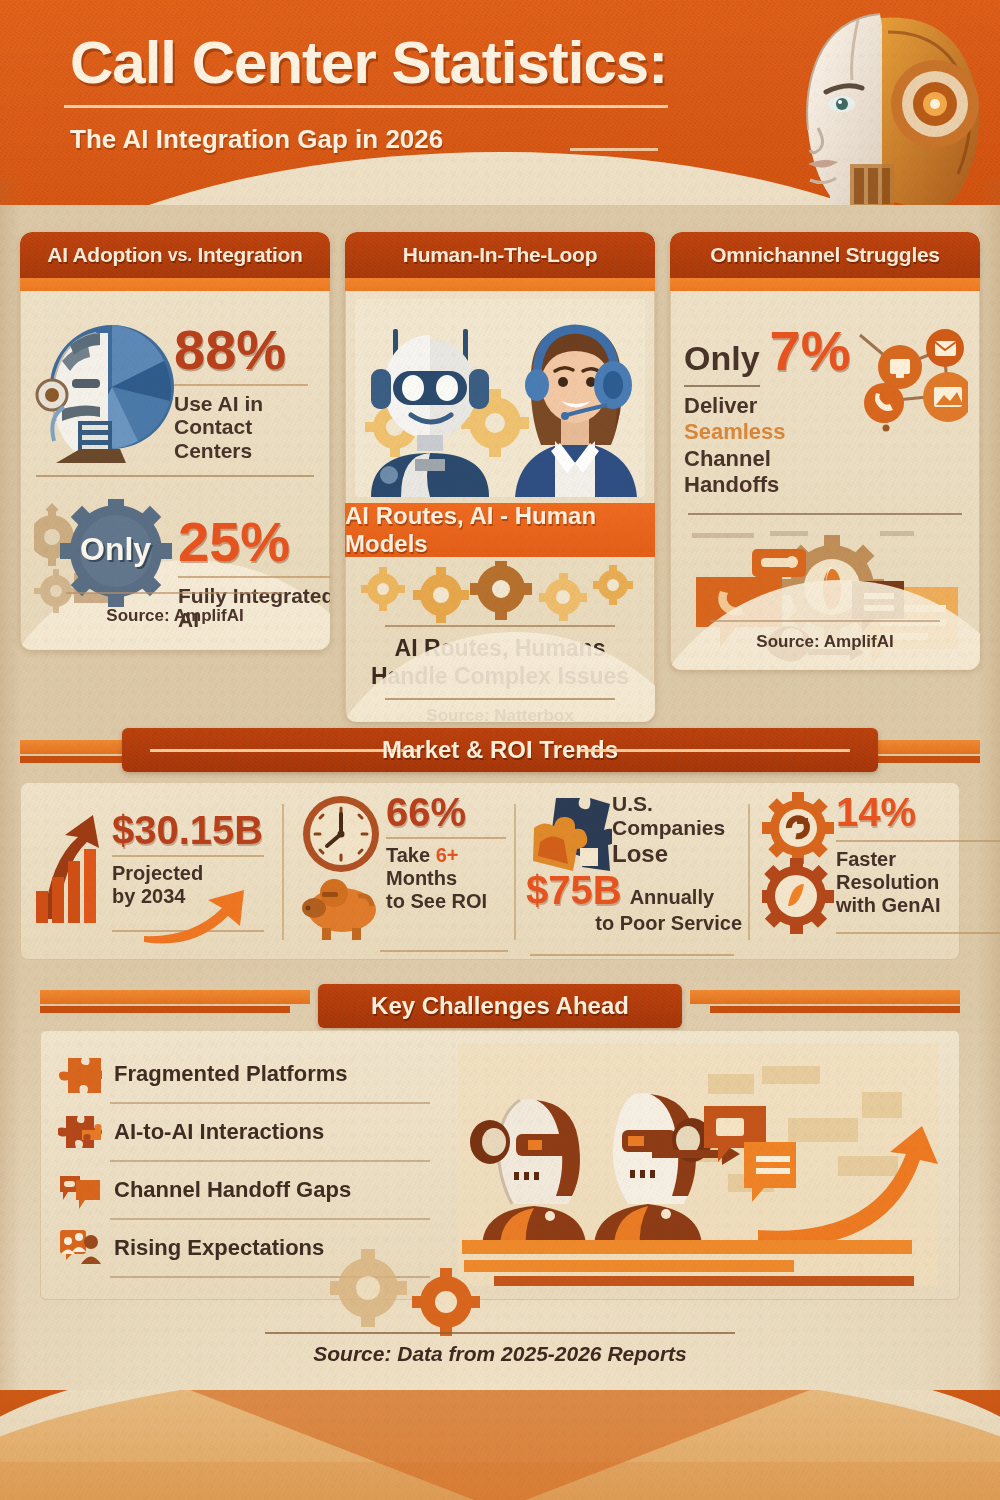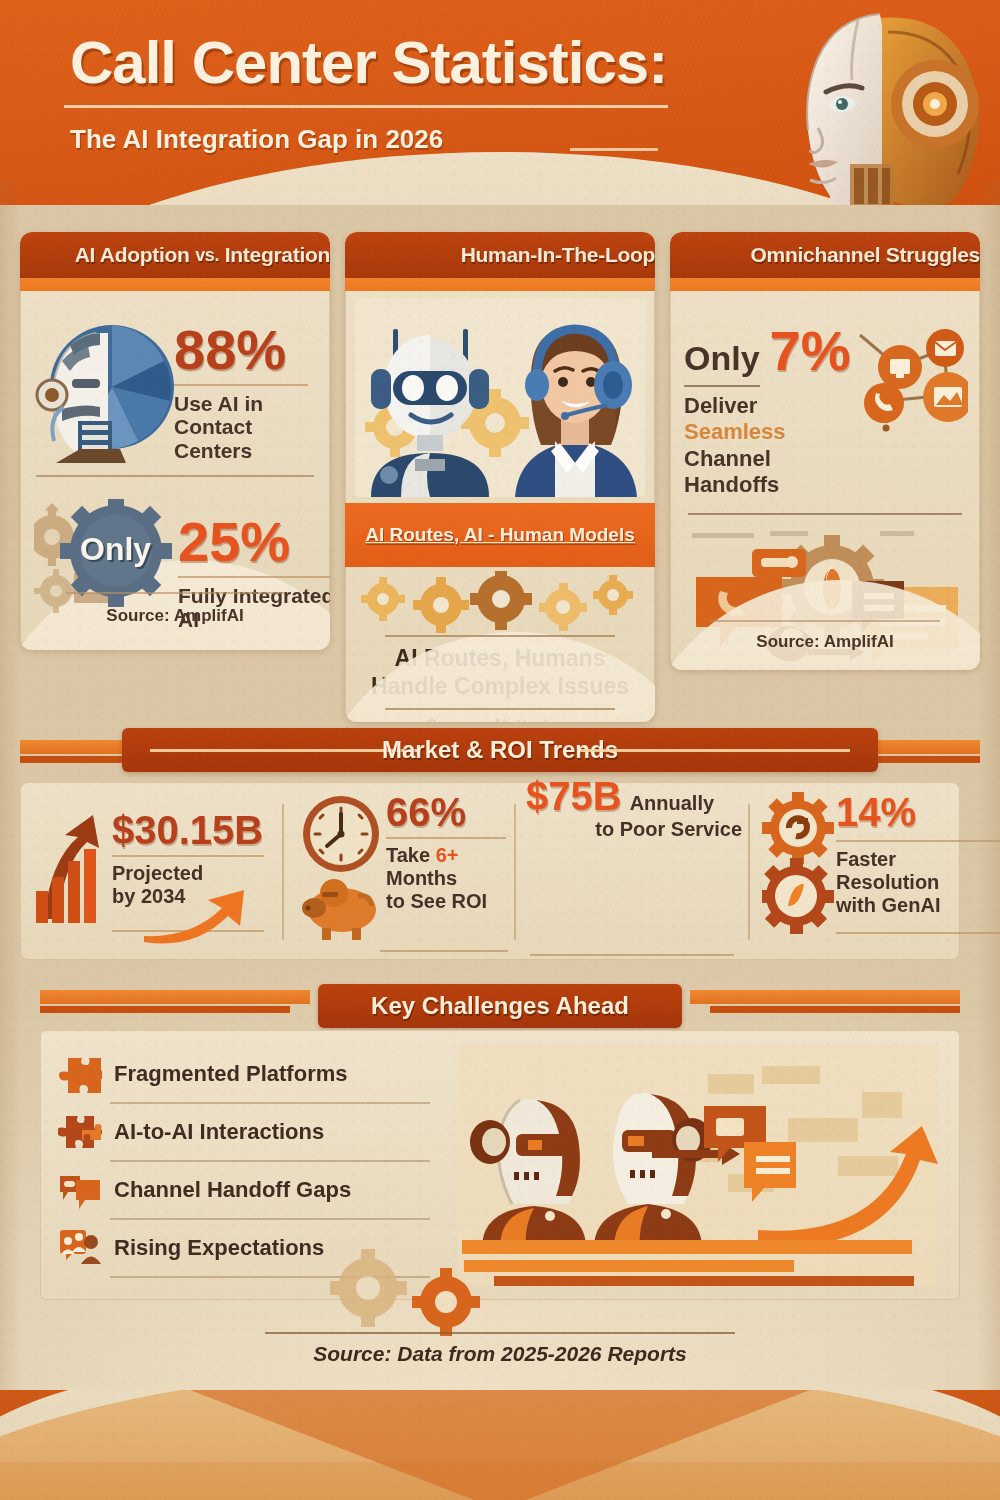--- a/index.html
+++ b/index.html
@@ -72,21 +72,21 @@
     position:absolute; top:0;
     background:linear-gradient(#efe3ca,#e8d9bb);
     border-radius:12px;
     box-shadow:0 2px 6px rgba(120,70,25,.22), 0 0 0 1px rgba(180,140,90,.30) inset;
     overflow:hidden;
   }
   .card.c1{ left:0; width:310px; height:418px; }
   .card.c2{ left:325px; width:310px; height:490px; }
   .card.c3{ left:650px; width:310px; height:438px; }
   .card-hdr{
-    height:46px; display:flex; align-items:center; justify-content:flex-end;
+    height:46px; display:flex; align-items:center; justify-content:center;
     background:linear-gradient(#c2450f,#ab3a0b);
     color:#fdf0dd; font-size:21px; font-weight:bold; letter-spacing:-.3px;
     text-shadow:1px 2px 0 rgba(90,30,0,.55);
     border-radius:12px 12px 0 0;
     position:relative;
   }
   .card-hdr .tex{position:absolute;inset:0;opacity:.2;mix-blend-mode:multiply;
     background-image:repeating-linear-gradient(40deg, rgba(80,25,0,.3) 0 1px, transparent 1px 3px);}
   .card-hdr small{font-size:18px;font-weight:bold;}
   .card-strip{ height:13px; background:linear-gradient(#f2852c,#ee7a21); }
@@ -106,25 +106,24 @@
   .hr-thin{ height:2px; background:#c49b6a; opacity:.75; margin:6px 0; }
   .src{
     position:absolute; left:0; right:0; text-align:center;
     font-size:17px; font-weight:bold; color:#4a342a;
   }
   .src-rule{ position:absolute; height:2px; background:#b8916a; opacity:.65; }
 
   
   .illus{ width:100%; border-radius:4px; overflow:hidden; }
   .mid-band{
-    height:64px; display:flex; align-items:center; justify-content:center;
+    height:54px; display:flex; align-items:center; justify-content:center;
     background:linear-gradient(#ef6b20,#e35f18);
-    color:#fdf1e2; font-size:19px; font-weight:bold;
+    color:#fdf1e2; font-size:24px; font-weight:bold;
     text-shadow:1px 2px 0 rgba(110,40,5,.5);
-    text-decoration:underline;
   }
 
   
   .banner{
     position:absolute; height:44px;
     background:linear-gradient(#bf430e,#a8370a);
     display:flex; align-items:center; justify-content:center;
     color:#fdf0dd; font-size:24px; font-weight:bold;
     text-shadow:1px 2px 0 rgba(85,28,0,.6);
     border-radius:6px;
@@ -718,20 +717,35 @@
           <div class="roi-txt">Take <span style="color:#e8541f;">6+</span></div>
           <div class="roi-txt">Months</div>
           <div class="roi-txt">to See ROI</div>
         </div>
       </div>
       <div class="roi-rule" style="position:absolute;left:84px;right:2px;bottom:-2px;"></div>
     </div>
     <div class="roi-div" style="left:494px;"></div>
 
     <div class="roi-cell" style="left:506px; width:216px;">
+      <div style="display:flex;">
+        <div style="flex:0 0 86px;">
+          <svg viewBox="0 0 86 90" width="86" height="90">
+            <path d="M30 6 l24 0 q-4 9 4 11 q8 2 6 -11 l20 6 l-6 26 q10 -4 13 4 q3 8 -9 11 l2 26 l-28 -4 q4 -10 -5 -12 q-9 -2 -7 10 l-22 -4 z" fill="#2c3c55"></path>
+            <path d="M8 36 q10 -8 20 -2 q2 -10 12 -9 q10 1 9 12 q10 -2 12 8 q2 10 -10 12 l-4 22 l-40 -10 z" fill="#e08a2a"></path>
+            <path d="M14 50 q12 -10 24 -2 l4 24 l-30 -8 z" fill="#d3601a"></path>
+            <rect x="54" y="56" width="18" height="18" fill="#f4e7cd"></rect>
+          </svg>
+        </div>
+        <div style="flex:1;line-height:1.08;">
+          <div class="roi-txt" style="font-size:21px;">U.S.</div>
+          <div class="roi-txt" style="font-size:21px;">Companies</div>
+          <div class="roi-txt" style="font-size:24px;">Lose</div>
+        </div>
+      </div>
       <div style="display:flex;align-items:baseline;margin-top:-16px;">
         <span class="roi-num" style="color:#e8541f;text-shadow:1px 2px 0 rgba(120,45,10,.3);">$75B</span>
         <span class="roi-txt" style="margin-left:8px;">Annually</span>
       </div>
       <div class="roi-txt" style="text-align:right;margin-top:2px;">to Poor Service</div>
       <div class="roi-rule" style="position:absolute;left:4px;right:8px;bottom:-6px;"></div>
     </div>
     <div class="roi-div" style="left:728px;"></div>
 
     <div class="roi-cell" style="left:742px; width:196px;">

